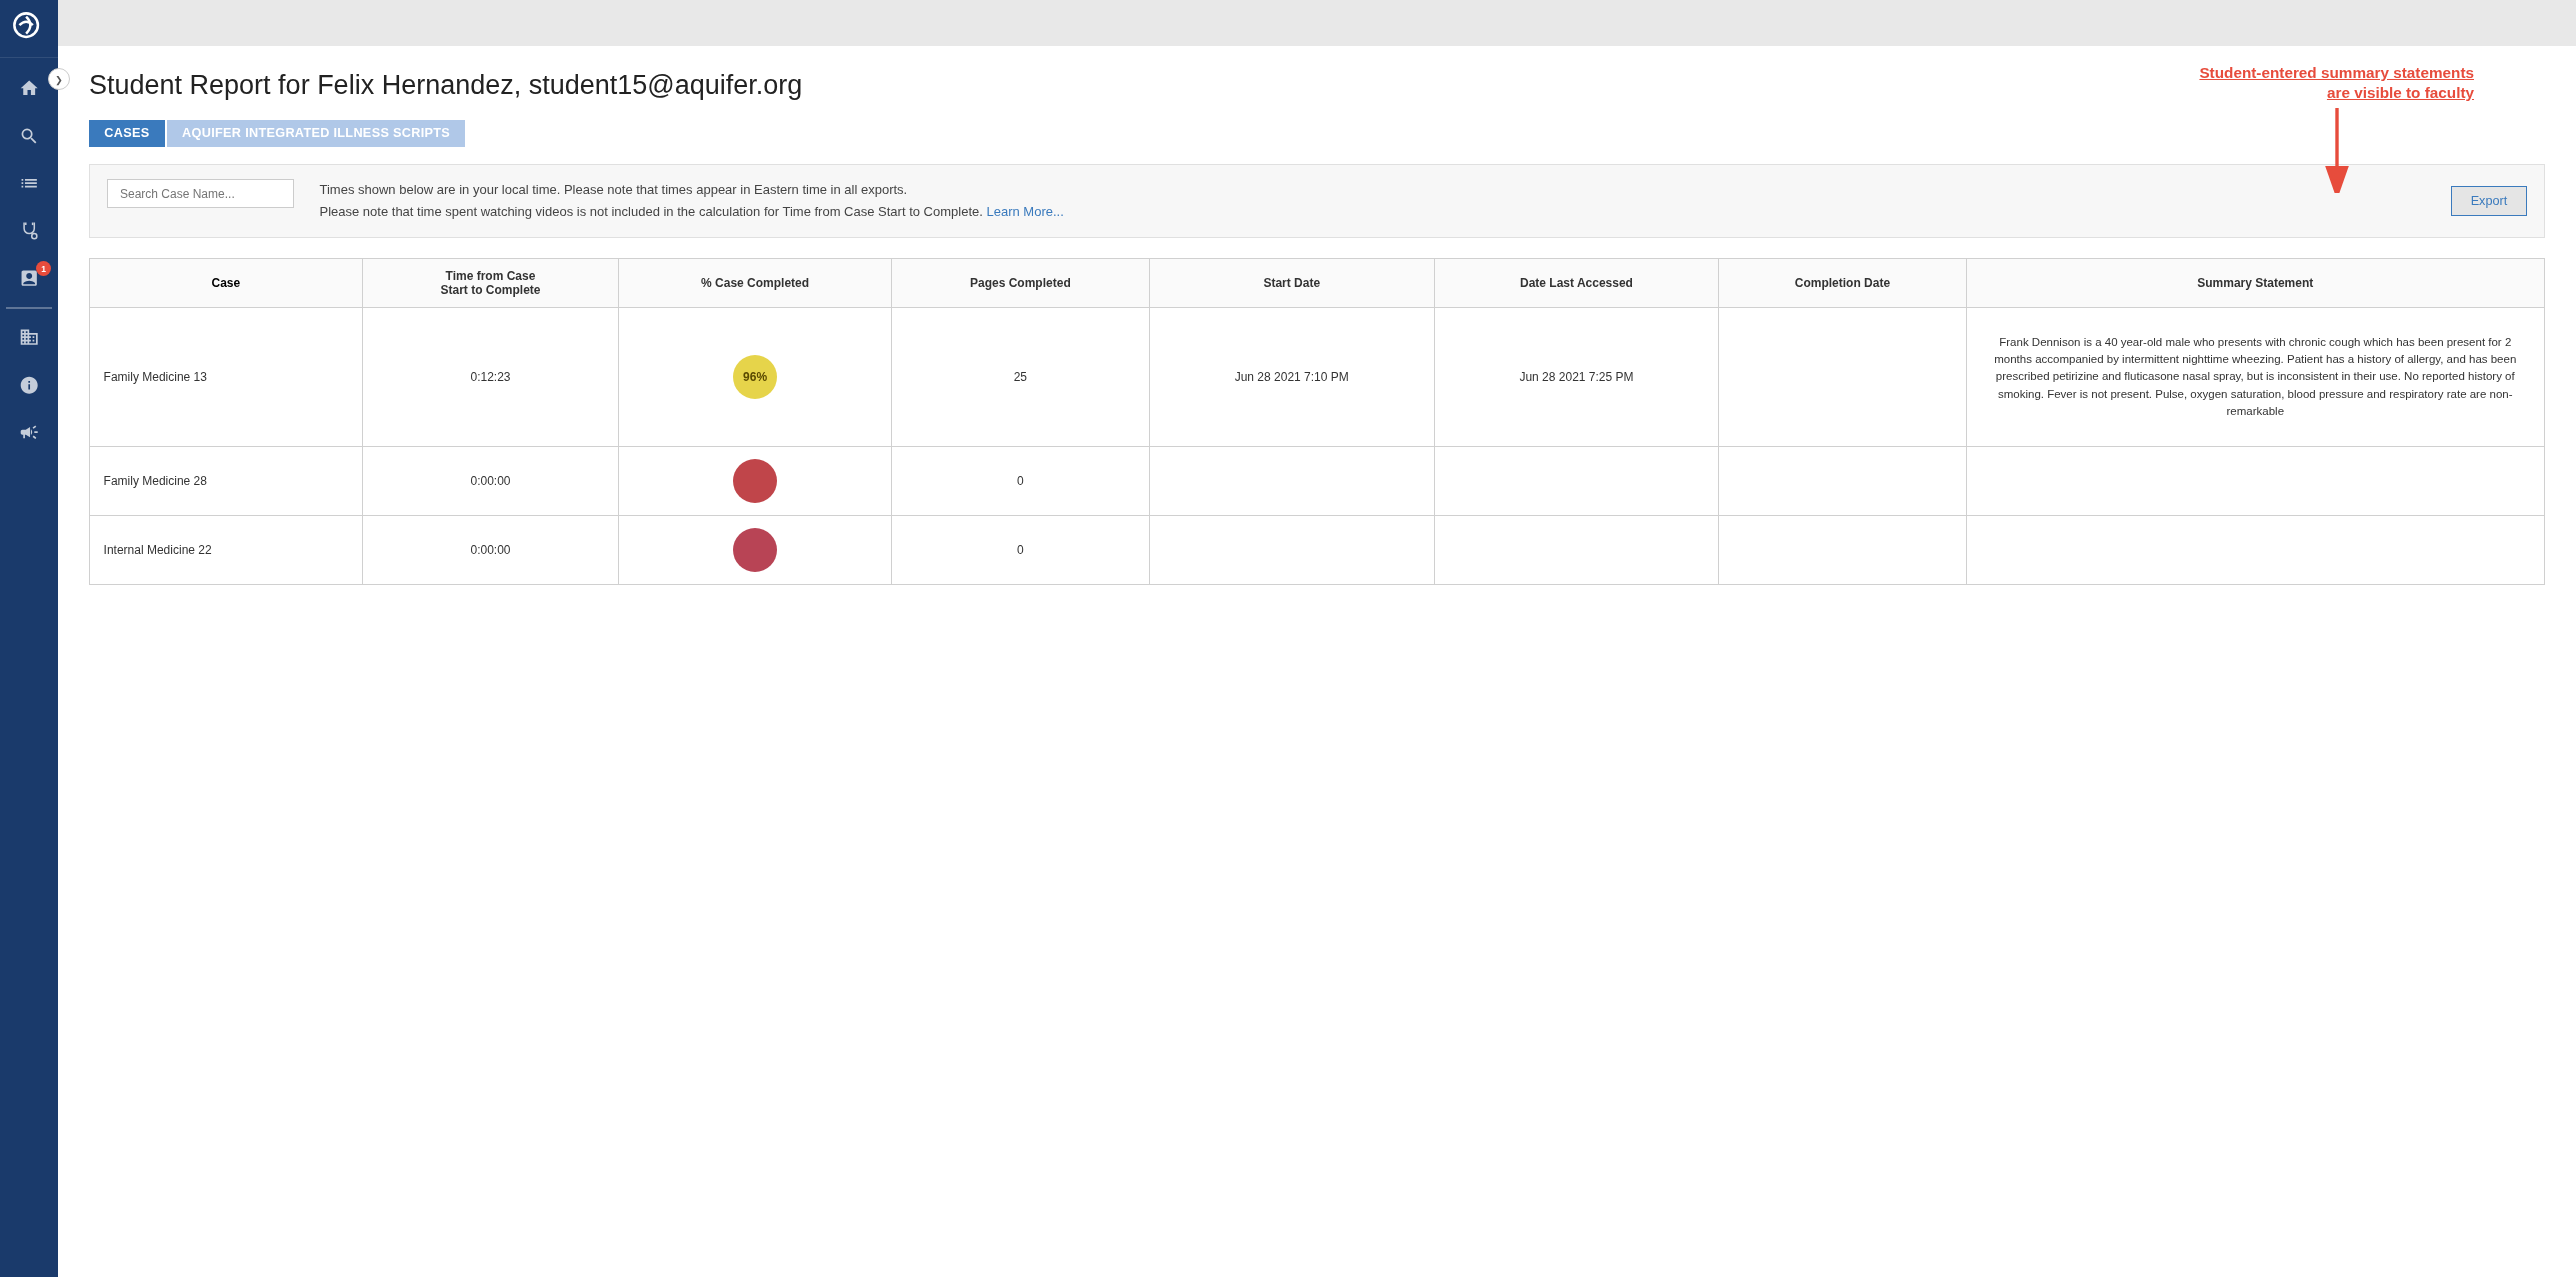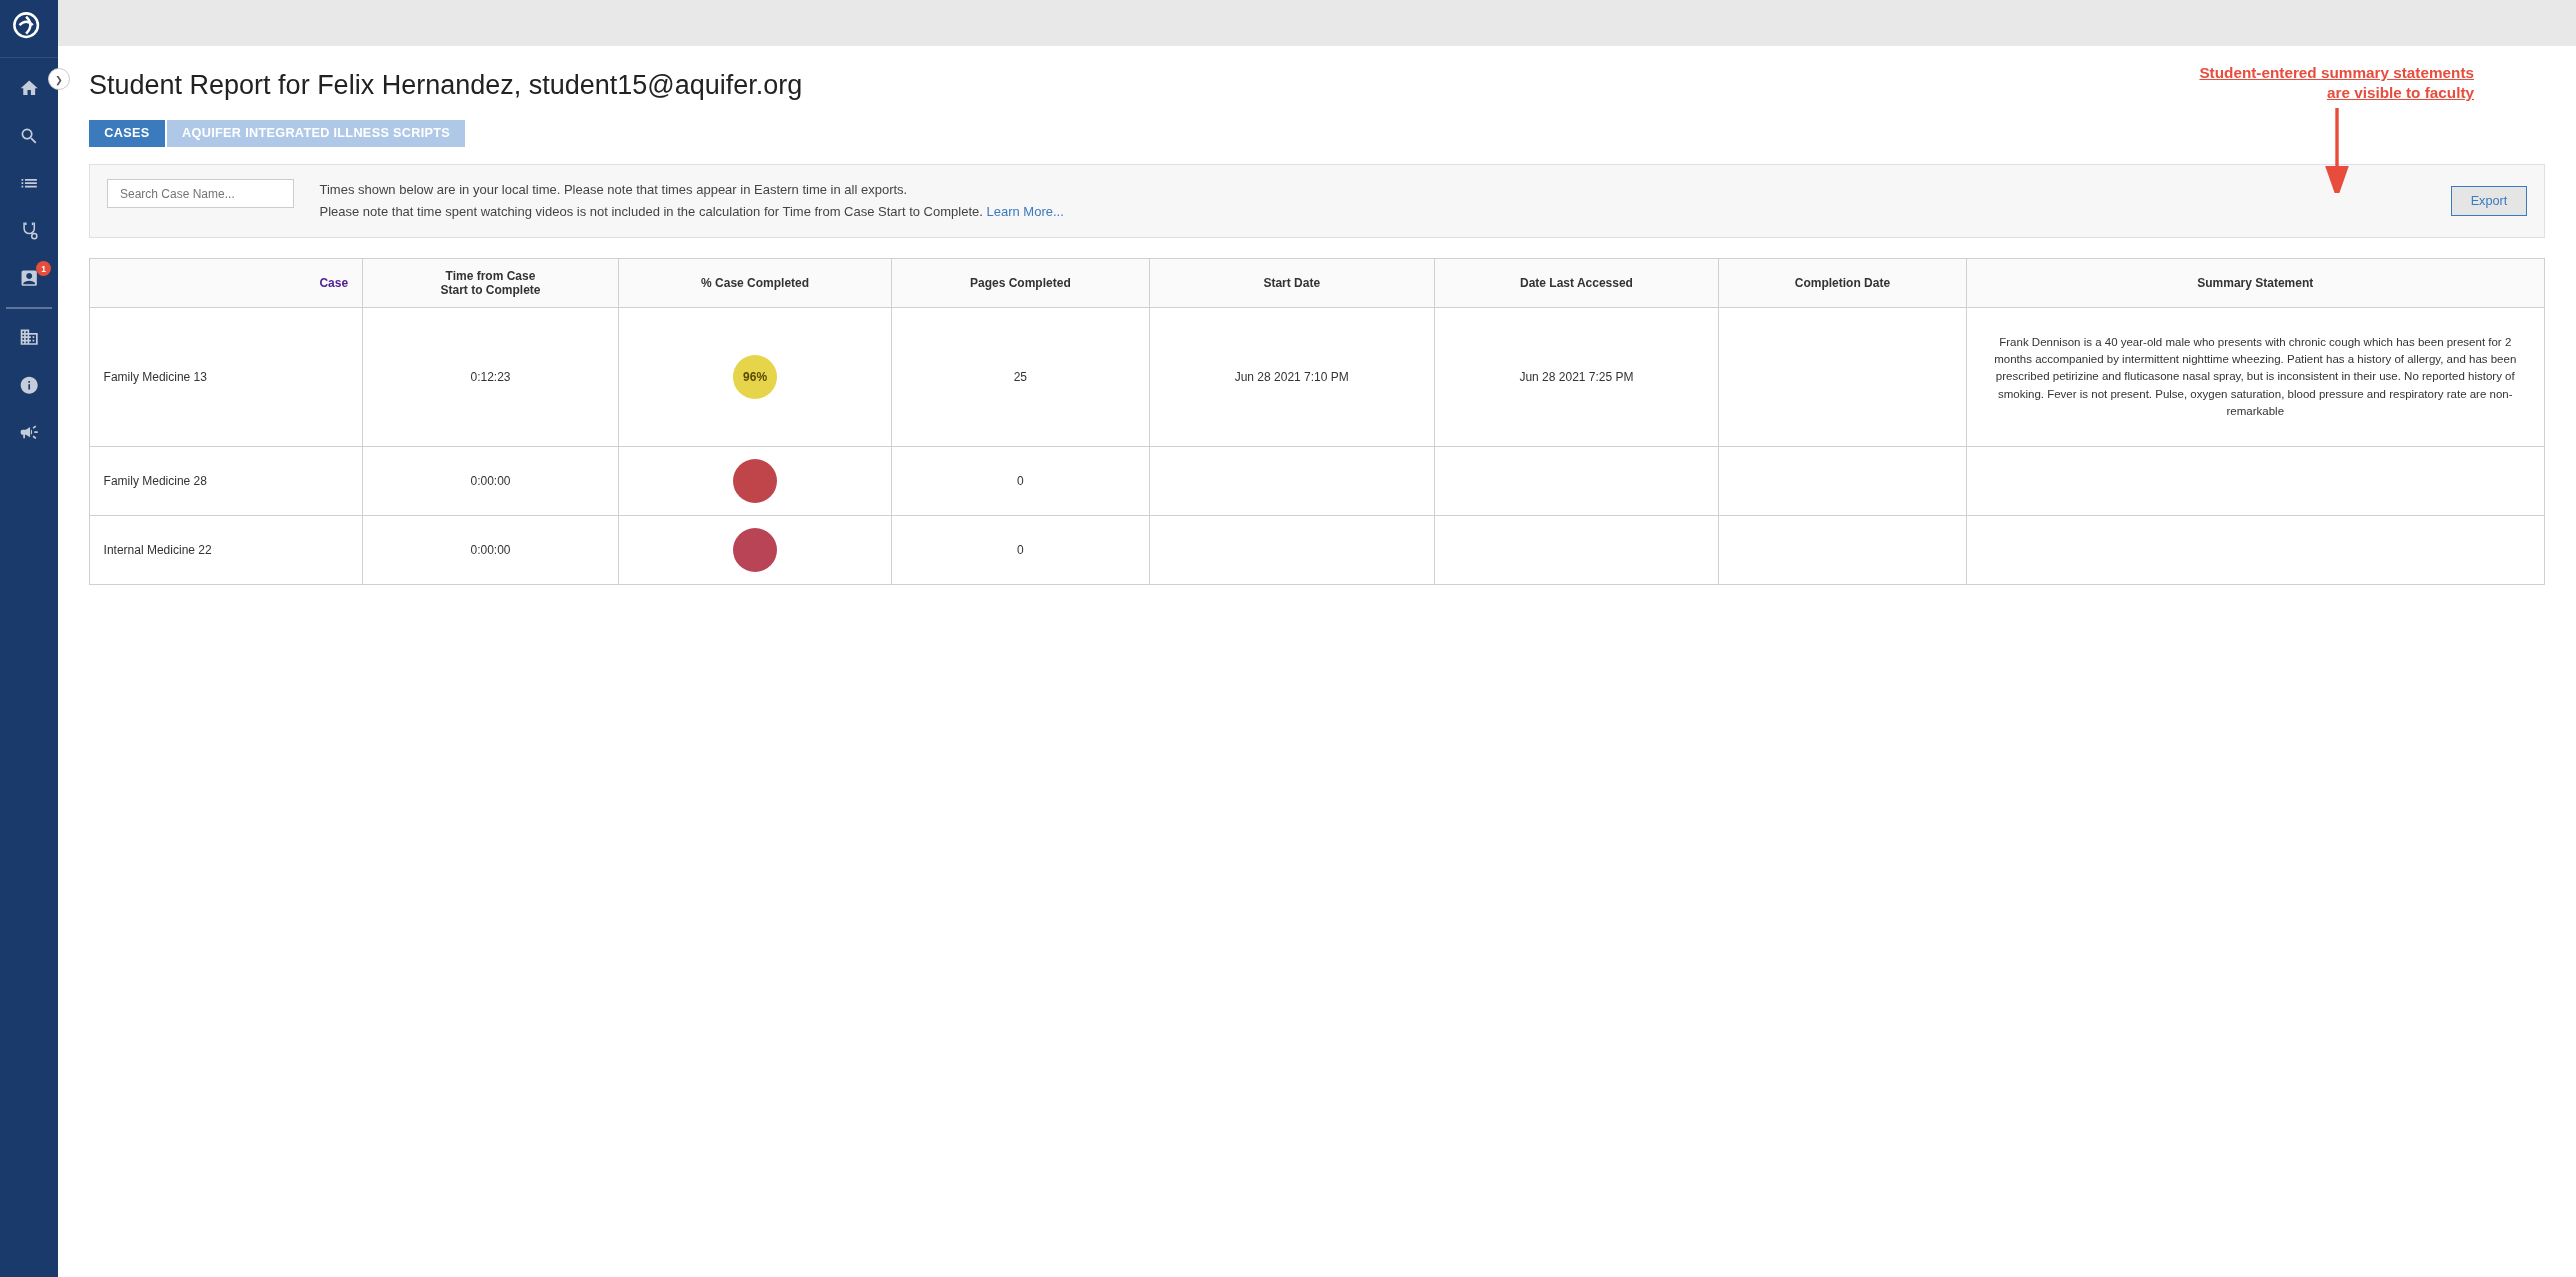--- a/index.html
+++ b/index.html
@@ -213,22 +213,22 @@
     .cases-table th {
       text-align: center;
       padding: 10.2px 13.6px;
       border: 0.8px solid #d0d0d0;
       font-weight: 600;
       color: #333;
       background: #fafafa;
       font-size: 12px;
     }
     .cases-table th.case-col {
-      text-align: right;
-      color: #4c1d95;
+      text-align: center;
+      color: #000000;
     }
     .cases-table td {
       padding: 12px 13.6px;
       border: 0.8px solid #d0d0d0;
       text-align: center;
       vertical-align: middle;
       color: #333;
     }
     .cases-table td.case-name {
       text-align: left;

